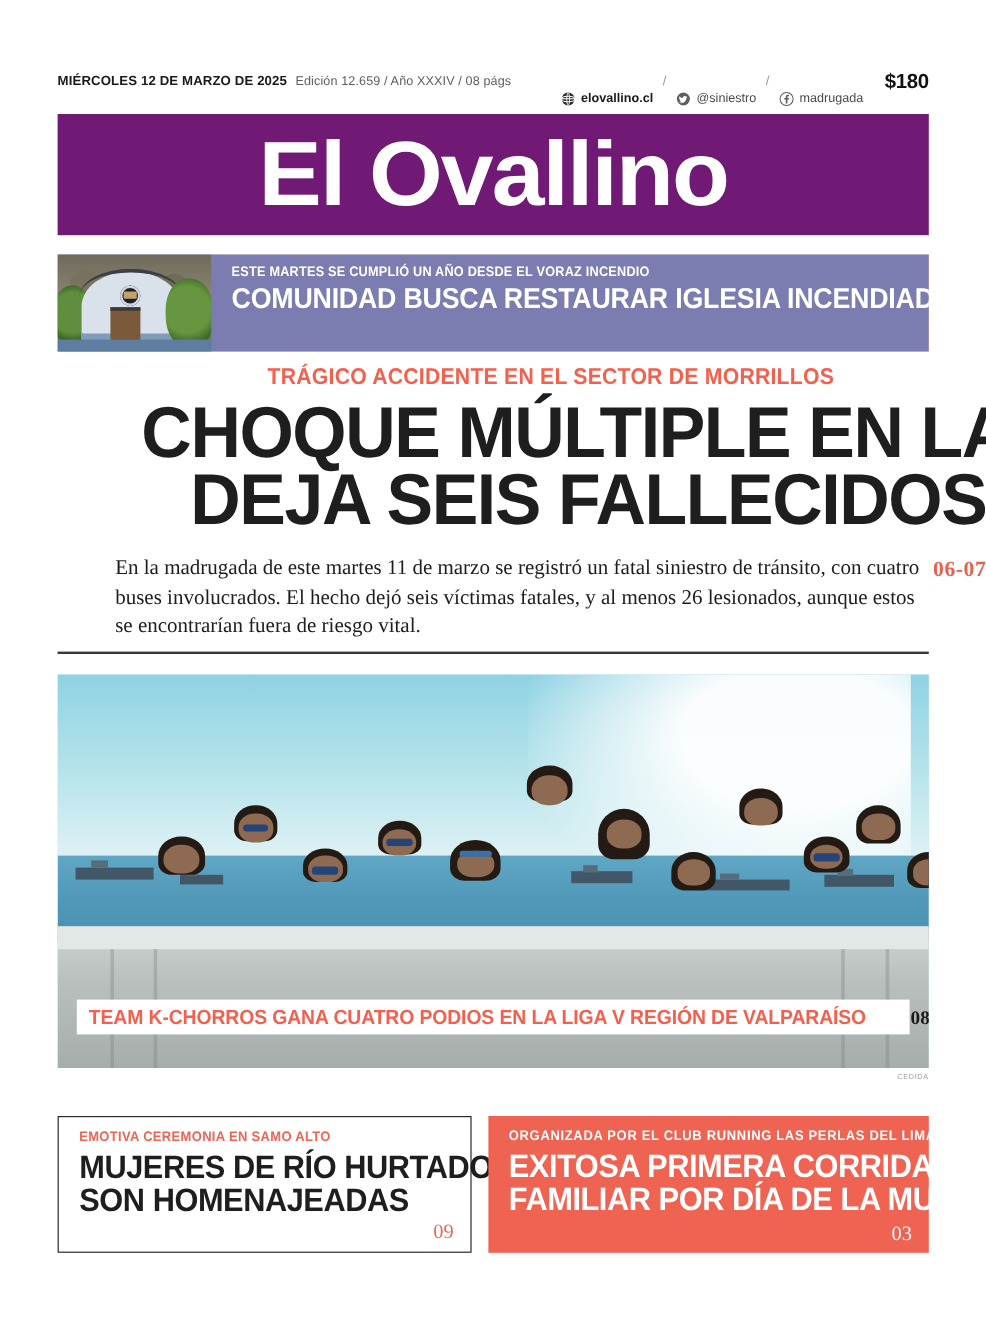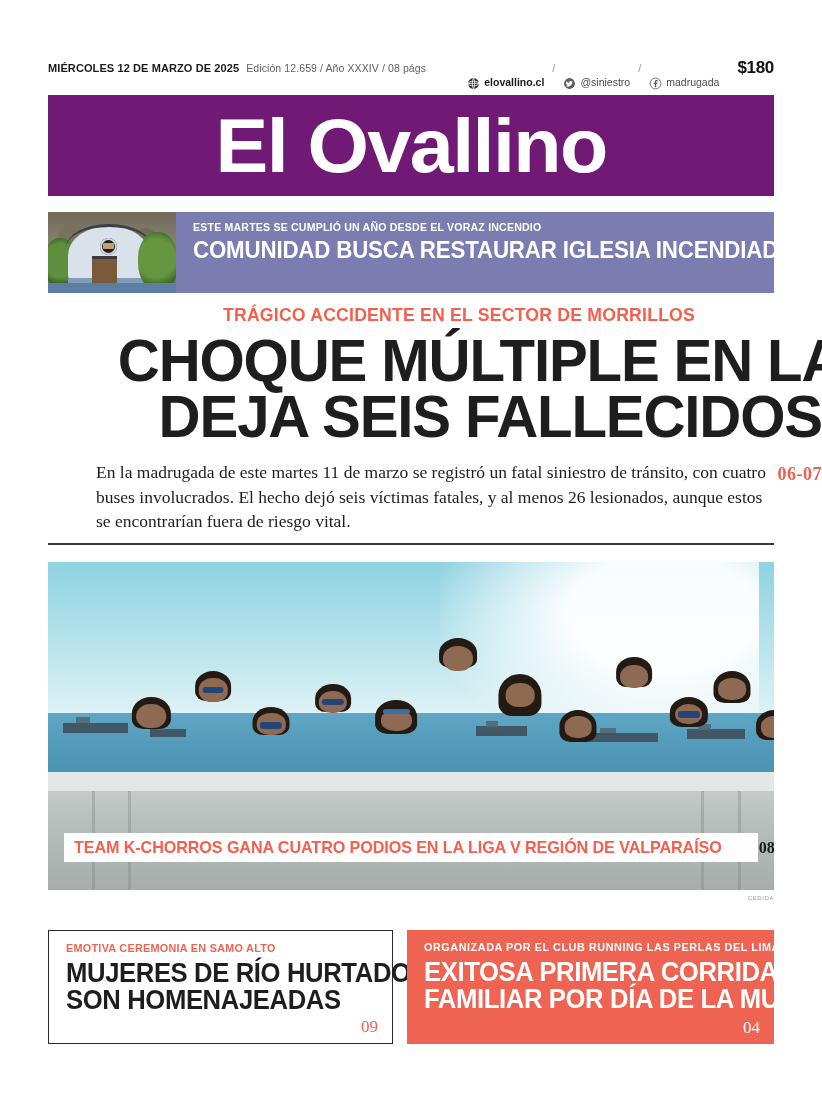--- a/index.html
+++ b/index.html
@@ -613,16 +613,16 @@
     </div>
     <div class="box-page">09</div>
   </div>
 
   <div class="box box-right">
     <div class="box-kicker">ORGANIZADA POR EL CLUB RUNNING LAS PERLAS DEL LIMARÍ</div>
     <div class="box-headline">
       <div>EXITOSA PRIMERA CORRIDA</div>
       <div>FAMILIAR POR DÍA DE LA MUJER</div>
     </div>
-    <div class="box-page">04</div>
+    <div class="box-page">03</div>
   </div>
 
 </div>
 
 </body></html>

